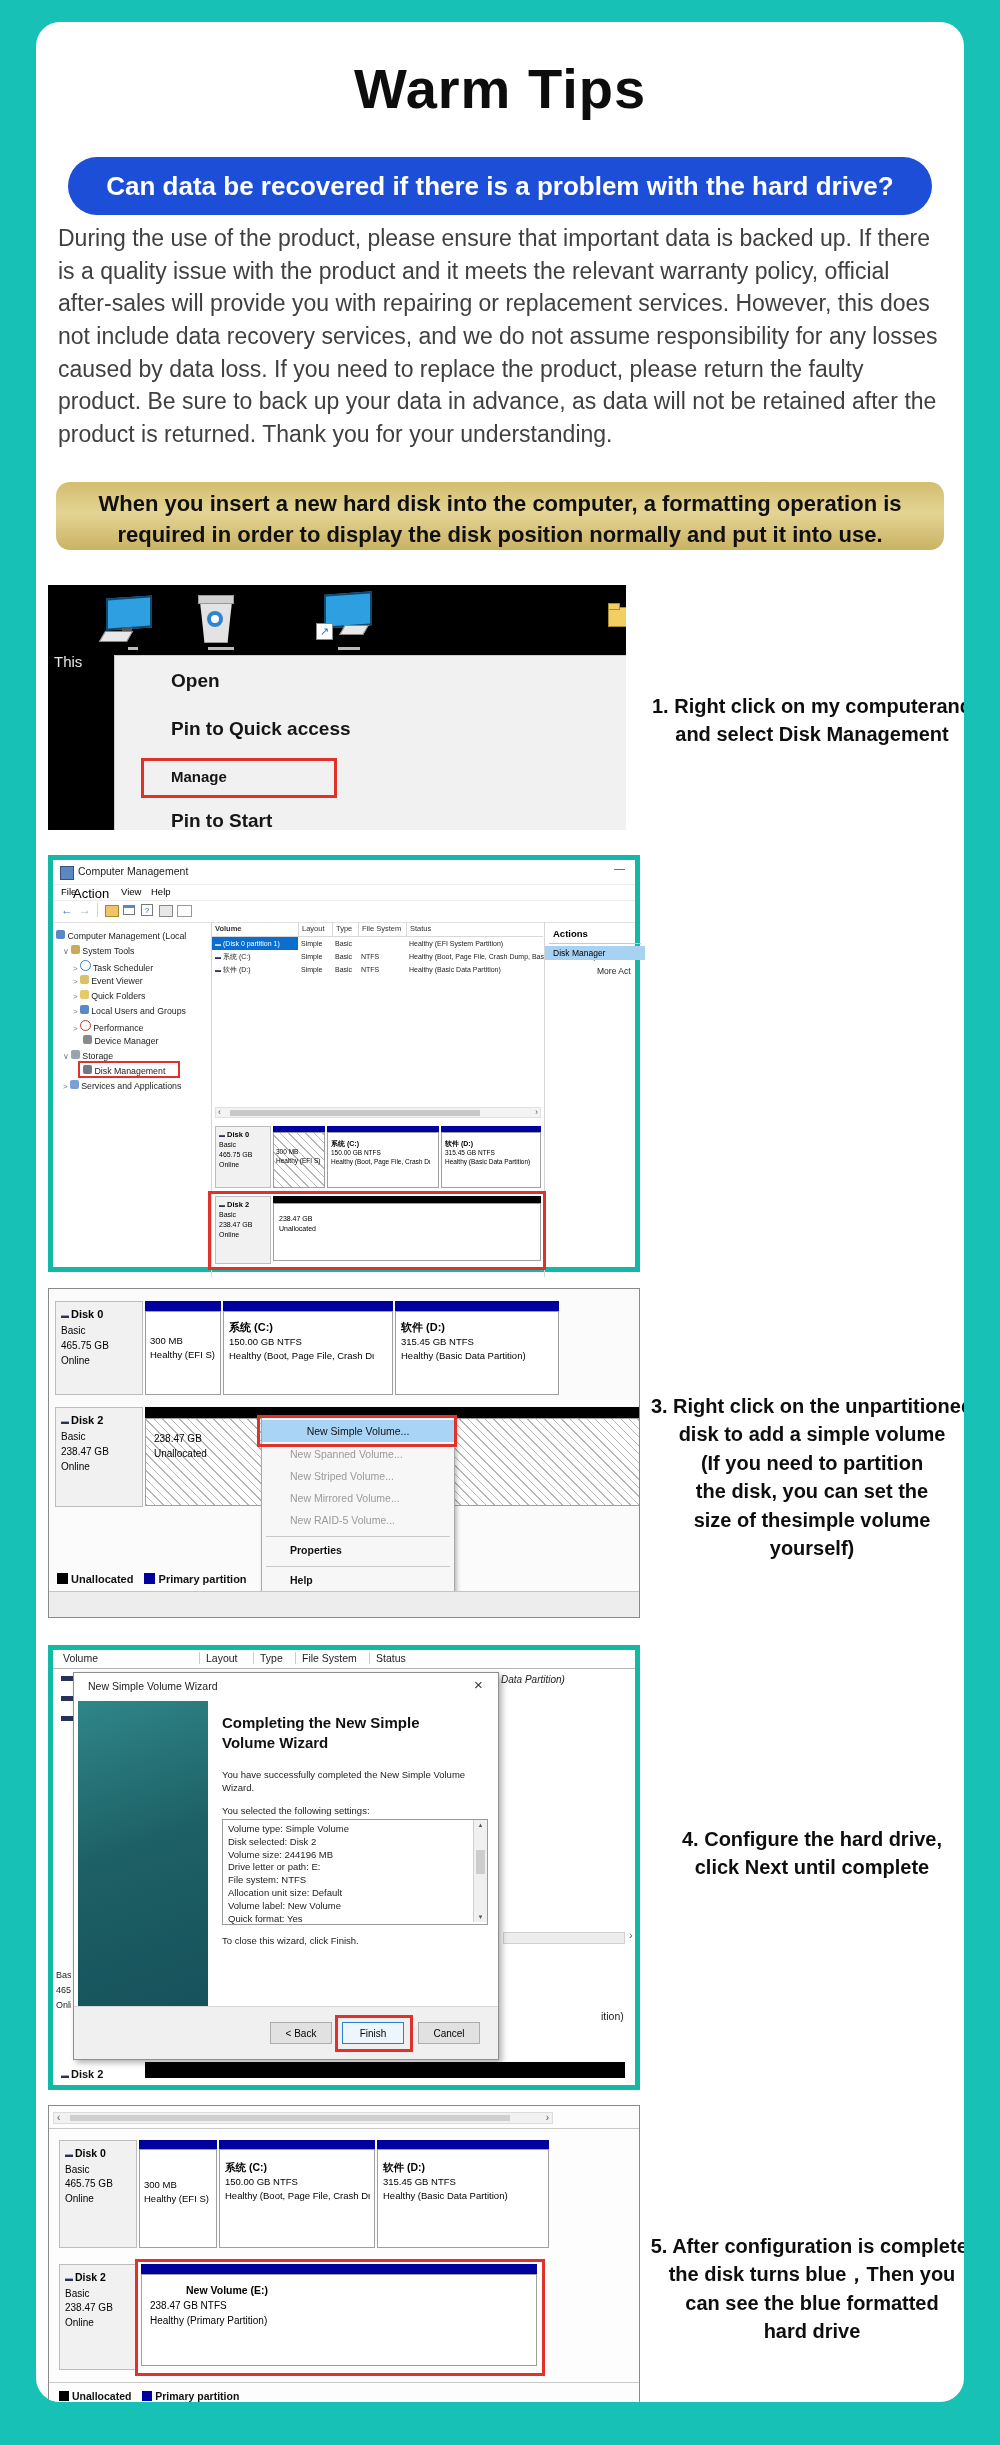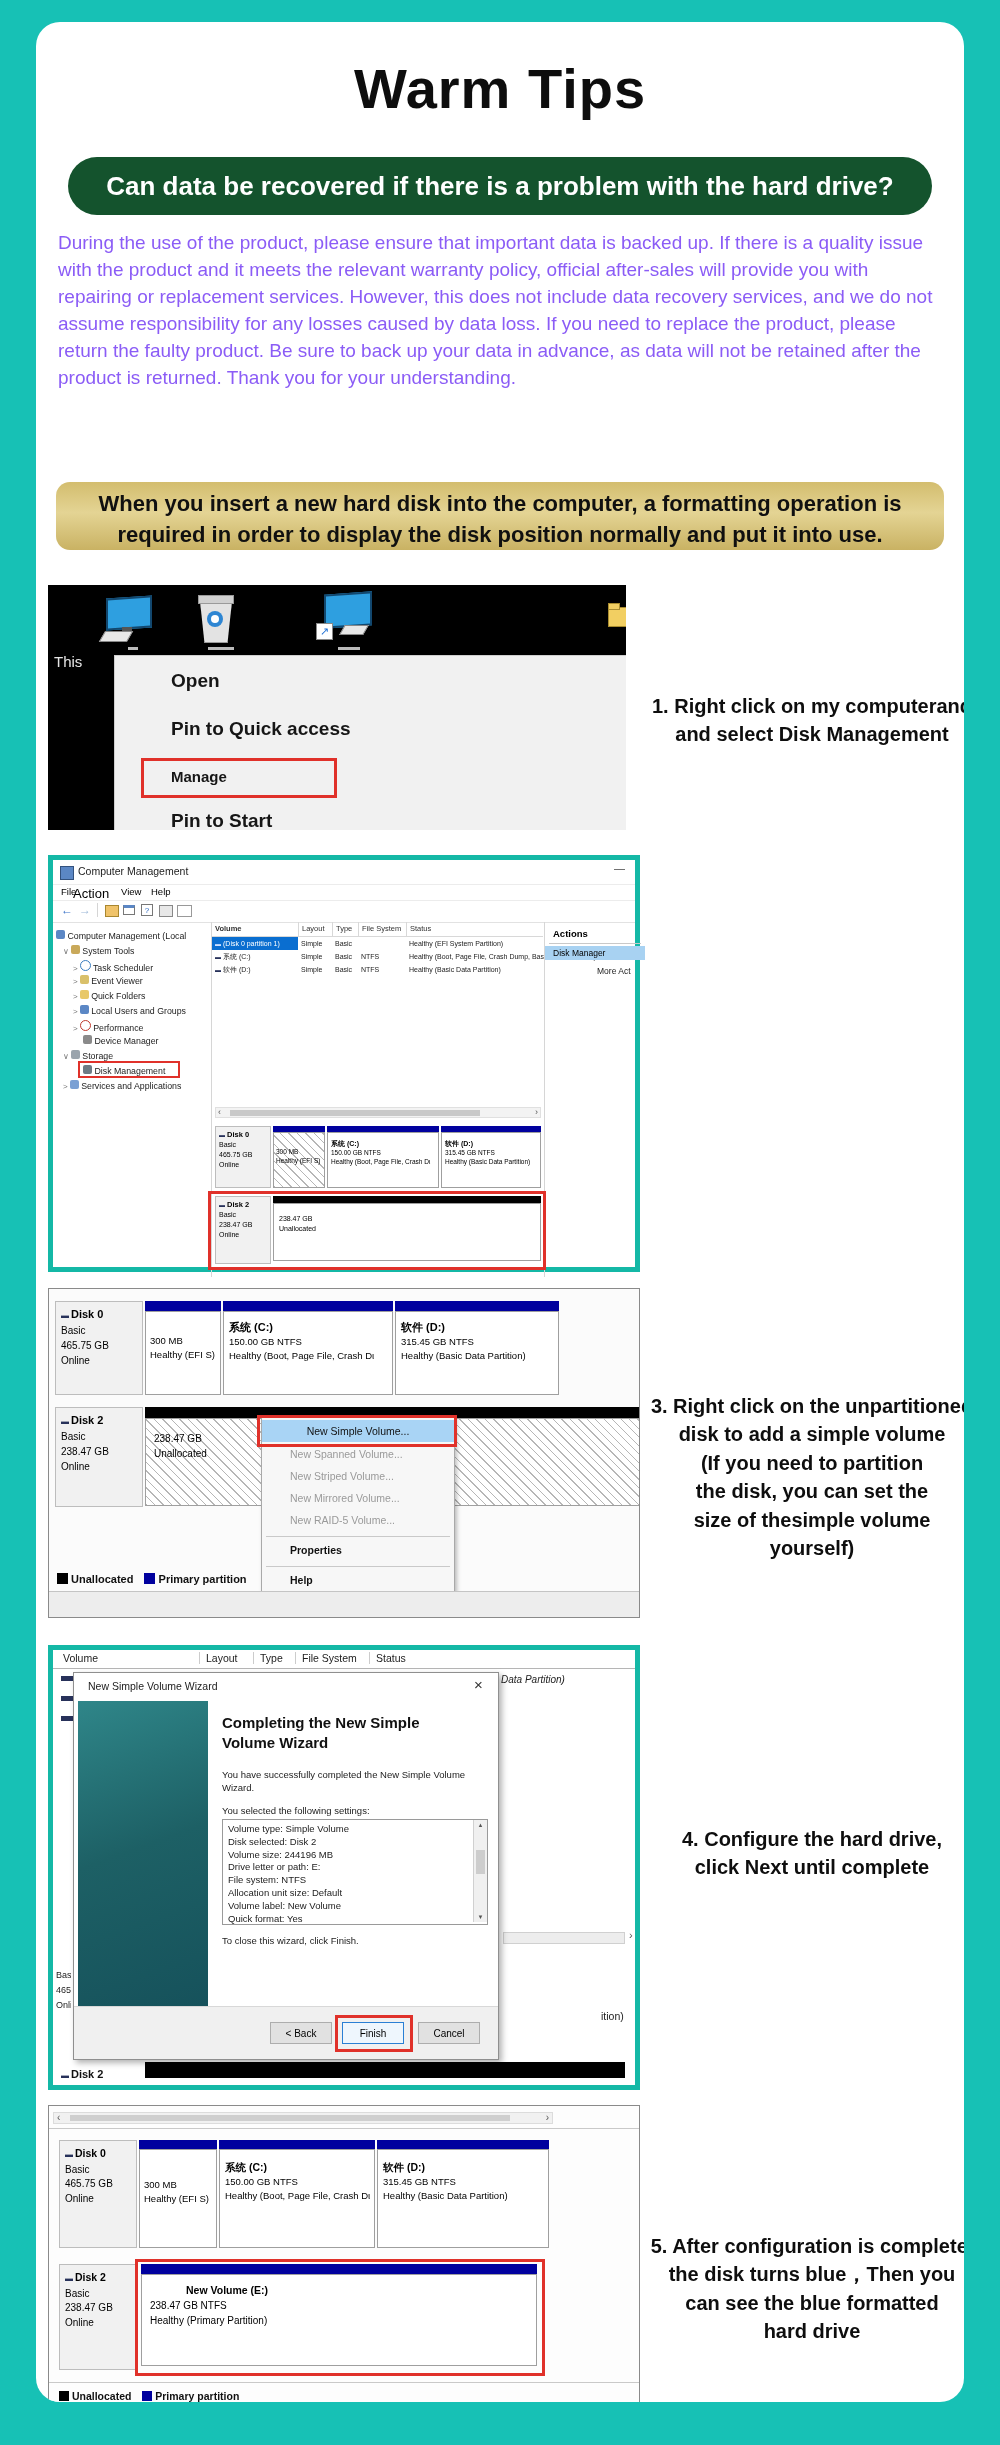--- a/index.html
+++ b/index.html
@@ -4,22 +4,22 @@
 <style>
   html,body{margin:0;padding:0;}
   body{width:1000px;height:2445px;position:relative;background:#17c1b5;font-family:"Liberation Sans",sans-serif;}
   .abs{position:absolute;}
   .b{font-weight:bold;}
   .ml{white-space:pre-line;}
   .c{text-align:center;}
   .clip{overflow:hidden;}
   #card{left:36px;top:22px;width:928px;height:2380px;background:#ffffff;border-radius:24px;overflow:hidden;}
   #page-title{left:0;top:34px;width:100%;text-align:center;font-size:56px;font-weight:bold;color:#0d0d0d;letter-spacing:1px;}
-  #pill{left:32px;top:135px;width:864px;height:58px;border-radius:29px;background:#14532d;color:#ffffff;font-size:26px;font-weight:bold;text-align:center;line-height:58px;}
-  #intro{left:22px;top:208px;width:888px;font-size:19px;line-height:1.42;color:#8b5cf6;}
+  #pill{left:32px;top:135px;width:864px;height:58px;border-radius:29px;background:#1d4ed8;color:#ffffff;font-size:26px;font-weight:bold;text-align:center;line-height:58px;}
+  #intro{left:22px;top:200px;width:888px;font-size:23px;line-height:1.42;color:#404040;}
   #notice{left:20px;top:460px;width:888px;height:68px;border-radius:14px;background:linear-gradient(180deg,#d3bd6e,#e4d494 45%,#c9b263);color:#101010;font-size:22px;font-weight:bold;text-align:center;line-height:1.42;padding-top:6px;box-sizing:border-box;}
   .cap{left:598px;width:356px;text-align:center;font-weight:bold;font-size:20px;line-height:1.42;color:#0e0e0e;white-space:pre-line;}
   .shot{left:12px;}
   
   .win{background:#fff;border:5px solid #14b8a6;}
   .navybar{background:#00009e;}
   .blackbar{background:#000;}
   .part{border:1px solid #9f9f9f;background:#fff;box-sizing:border-box;}
   .lblbox{border:1px solid #bdbdbd;background:#f1f1f1;box-sizing:border-box;}
   .hatch{background-image:repeating-linear-gradient(45deg,rgba(110,110,110,.5) 0 1px,transparent 1px 6px);}

